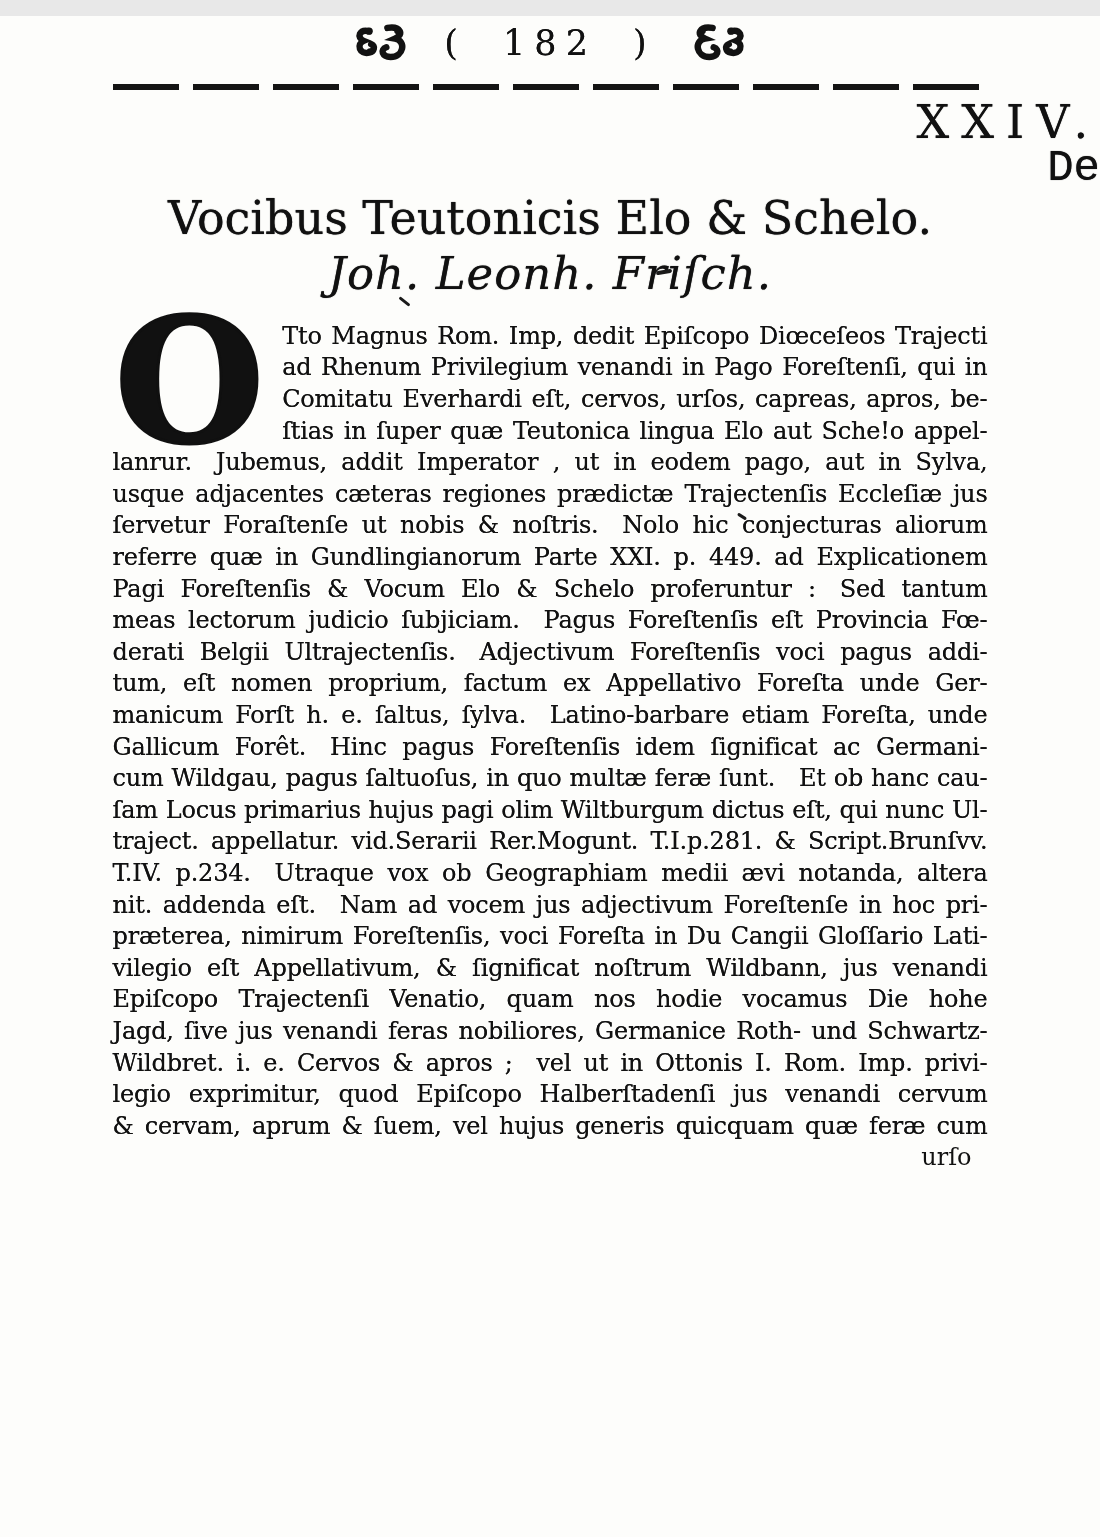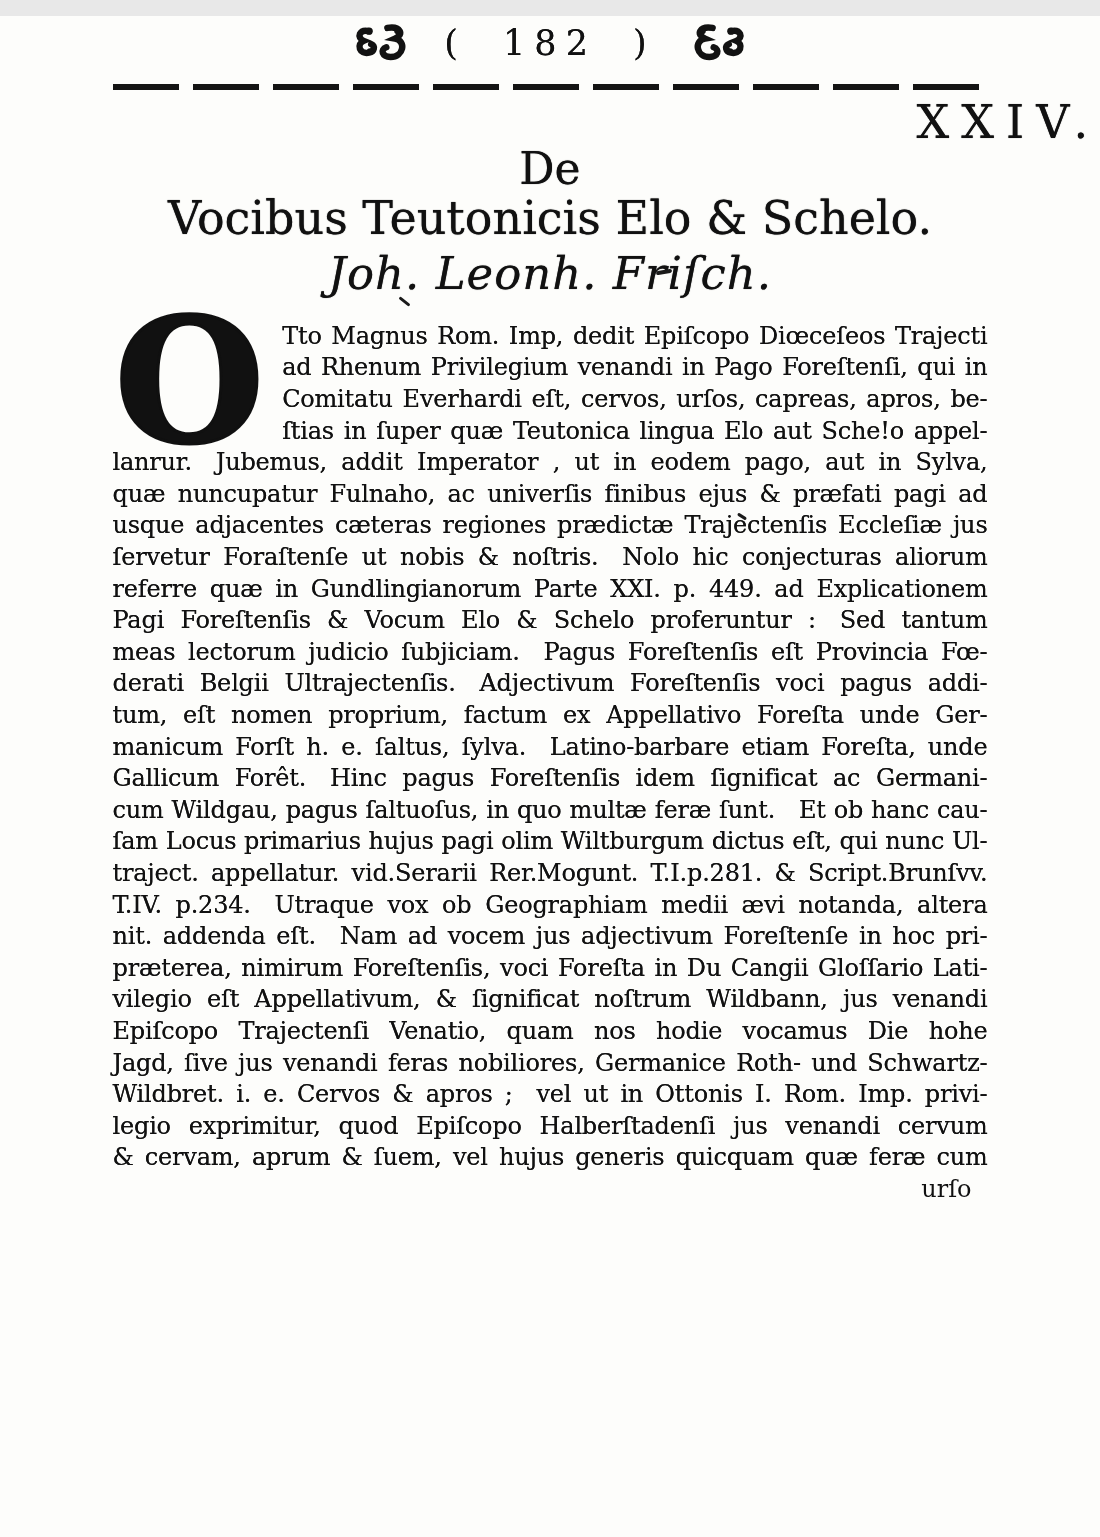--- a/index.html
+++ b/index.html
@@ -37,22 +37,23 @@
   }
 
   
   .section-number {
     margin-top: 8px; text-align: right;
     font-size: 46px; line-height: 1.05;
     letter-spacing: 12px; text-indent: 12px;
     text-shadow: 0 0 0.7px rgba(0,0,0,.9);
   }
   .subtitle {
-    text-align: center; font-size: 44px; line-height: 1.04;
+    text-align: right; font-size: 44px; line-height: 1.04;
     text-shadow: 0 0 0.8px rgba(0,0,0,.9);
+    font-family: Liberation Mono, monospace;
   }
   .title {
     text-align: center; font-size: 46px; line-height: 1.05;
     margin-top: 2px;
     text-shadow: 0 0 0.9px rgba(0,0,0,.9);
   }
   .author {
     text-align: center; font-style: italic;
     font-size: 45px; line-height: 1.1; margin-top: 7px;
     letter-spacing: 1px;
@@ -127,21 +128,20 @@
   <div class="author">Joh. Leonh. Friſch.</div>
 
   <div class="content">
     <div class="text-block">
       <span class="dropcap">O</span>
     <div class="body-line">Tto Magnus Rom. Imp, dedit Epiſcopo Diœceſeos Trajecti</div>
         <div class="body-line">ad Rhenum Privilegium venandi in Pago Foreſtenſi, qui in</div>
         <div class="body-line">Comitatu Everhardi eſt, cervos, urſos, capreas, apros, be-</div>
         <div class="body-line">ſtias in ſuper quæ Teutonica lingua Elo aut Sche!o appel-</div>
         <div class="body-line">lanrur. Jubemus, addit Imperator , ut in eodem pago, aut in Sylva,</div>
-        <div class="body-line">quæ nuncupatur Fulnaho, ac univerſis finibus ejus &amp; præfati pagi ad</div>
         <div class="body-line">usque adjacentes cæteras regiones prædictæ Trajectenſis Eccleſiæ jus</div>
         <div class="body-line">ſervetur Foraſtenſe ut nobis &amp; noſtris. Nolo hic conjecturas aliorum</div>
         <div class="body-line">referre quæ in Gundlingianorum Parte XXI. p. 449. ad Explicationem</div>
         <div class="body-line">Pagi Foreſtenſis &amp; Vocum Elo &amp; Schelo proferuntur : Sed tantum</div>
         <div class="body-line">meas lectorum judicio ſubjiciam. Pagus Foreſtenſis eſt Provincia Fœ-</div>
         <div class="body-line">derati Belgii Ultrajectenſis. Adjectivum Foreſtenſis voci pagus addi-</div>
         <div class="body-line">tum, eſt nomen proprium, factum ex Appellativo Foreſta unde Ger-</div>
         <div class="body-line">manicum Forſt h. e. ſaltus, ſylva. Latino-barbare etiam Foreſta, unde</div>
         <div class="body-line">Gallicum Forêt. Hinc pagus Foreſtenſis idem ſignificat ac Germani-</div>
         <div class="body-line">cum Wildgau, pagus ſaltuoſus, in quo multæ feræ ſunt. Et ob hanc cau-</div>

